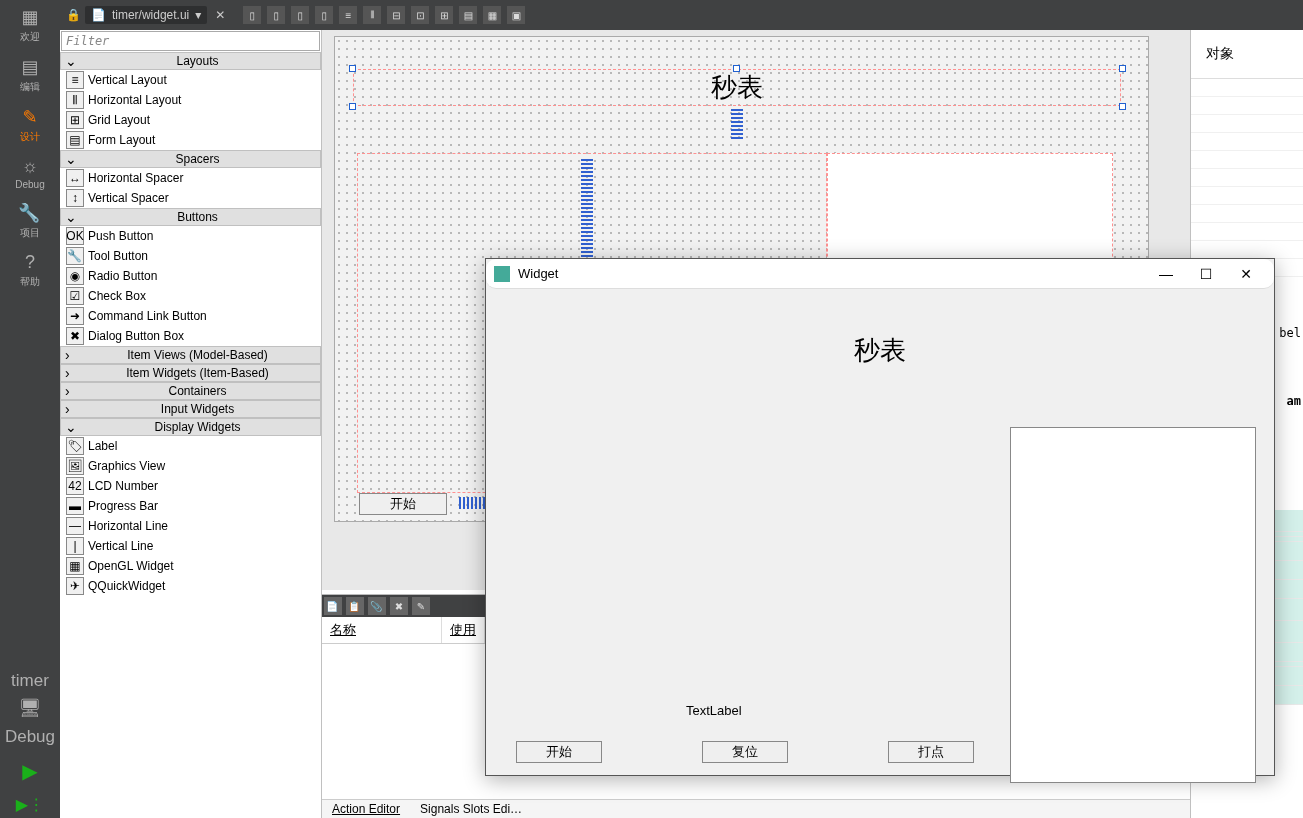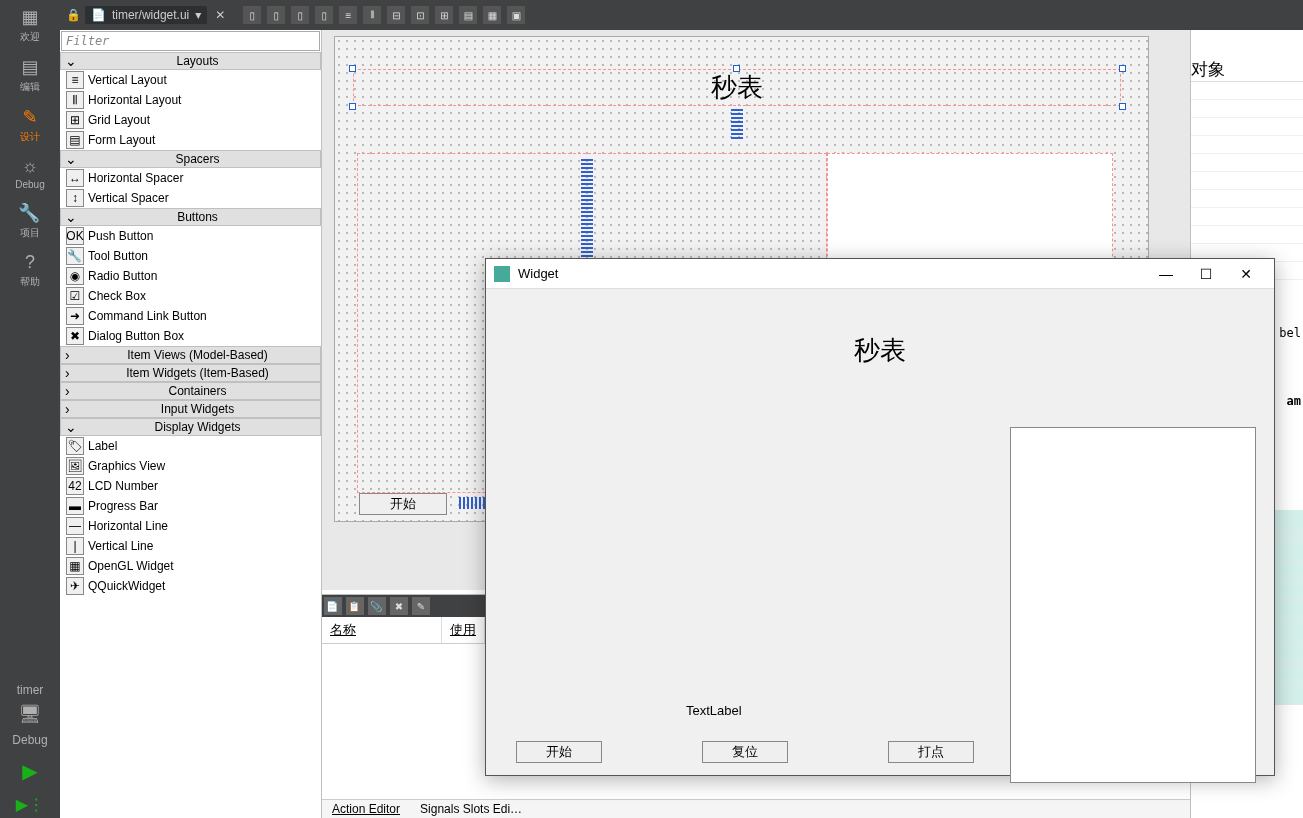--- a/index.html
+++ b/index.html
@@ -4,21 +4,21 @@
 <style>
 * { box-sizing: border-box; margin: 0; padding: 0; font-family: "Microsoft YaHei", Arial, sans-serif; font-size: 12px; }
 body { background: #fff; width: 1303px; height: 818px; overflow: hidden; position: relative; }
 
 .left-bar { position: absolute; left: 0; top: 0; width: 60px; height: 818px; background: #404142; display: flex; flex-direction: column; }
 .left-bar .item { display: flex; flex-direction: column; align-items: center; justify-content: center; color: #b0b0b0; padding: 6px 0; cursor: pointer; }
 .left-bar .item.active { color: #ff7b00; }
 .left-bar .item .icn { font-size: 18px; margin-bottom: 2px; }
 .left-bar .item .lbl { font-size: 10px; }
 .left-bar .spacer { flex: 1; }
-.left-bar .smallitem { color: #b0b0b0; padding: 4px 0; text-align: center; font-size: 12px; }
+.left-bar .smallitem { color: #b0b0b0; padding: 4px 0; text-align: center; font-size: 17px; }
 .left-bar .runicn { color: #1ab01a; font-size: 20px; text-align: center; padding: 8px 0; }
 .left-bar .bugicn { color: #1ab01a; font-size: 16px; text-align: center; padding: 4px 0; }
 
 .top-bar { position: absolute; left: 60px; top: 0; right: 0; height: 30px; background: #404142; display: flex; align-items: center; gap: 4px; padding: 0 6px; color: #ccc; }
 .top-bar .tabarea { background: #2e2f30; display: flex; align-items: center; padding: 2px 6px; border-radius: 2px; font-family: monospace; font-size: 13px; gap: 6px; }
 .top-bar .lock { font-size: 12px; }
 .top-bar .close { font-size: 12px; cursor: pointer; padding: 0 4px; }
 .top-bar .tb-icons { display: flex; gap: 6px; margin-left: 10px; }
 .top-bar .tb-icons .tbi { width: 18px; height: 18px; background: #555; display: flex; align-items: center; justify-content: center; font-size: 10px; color: #ddd; cursor: pointer; }
 
@@ -41,29 +41,29 @@
 .hspring { position: absolute; left: 124px; bottom: 12px; height: 12px; width: 30px; background: repeating-linear-gradient(90deg,#3060d0 0 2px,transparent 2px 4px); }
 
 .action-area { position: absolute; left: 322px; top: 594px; right: 113px; bottom: 0; background: #fff; border-top: 1px solid #bbb; }
 .action-tb { height: 22px; background: #404142; display: flex; gap: 4px; padding: 2px; }
 .action-tb .ai { width: 18px; height: 18px; background: #666; font-size: 10px; color: #ddd; display: flex; align-items: center; justify-content: center; }
 .action-header { display: flex; border-bottom: 1px solid #ccc; }
 .action-header .col { padding: 4px 8px; border-right: 1px solid #ddd; font-size: 13px; text-decoration: underline; }
 .action-bottom-tabs { position: absolute; bottom: 0; left: 0; right: 0; display: flex; gap: 20px; padding: 2px 10px; font-family: monospace; font-size: 13px; background: #f5f5f5; border-top: 1px solid #ccc; }
 
 .right-panel { position: absolute; right: 0; top: 30px; width: 113px; bottom: 0; background: #fff; border-left: 1px solid #c0c0c0; }
-.right-panel .rp-title { padding: 0; font-size: 17px; border-bottom: 1px solid #ddd; margin-top: 28px; }
+.right-panel .rp-title { padding: 15px; font-size: 14px; border-bottom: 1px solid #ddd; }
 .rp-rows { }
 .rp-rows .r { height: 18px; border-bottom: 1px solid #f0f0f0; }
 .rp-props { position: absolute; top: 300px; bottom: 0; width: 100%; overflow: hidden; }
 .rp-props .pr { padding: 2px 4px; font-size: 12px; border-bottom: 1px solid #e8e8e8; background: #d4f0ea; }
 .rp-props .pr.b { font-weight: bold; }
 
 .run-window { position: absolute; left: 485px; top: 258px; width: 790px; height: 518px; background: #f0f0f0; border: 1px solid #555; box-shadow: 0 4px 20px rgba(0,0,0,0.3); }
-.rw-title { height: 30px; display: flex; align-items: center; padding: 8px 8px; background: #fff; border-bottom: 1px solid #ddd; }
+.rw-title { height: 30px; display: flex; align-items: center; padding: 8px 8px; background: #fff; border-bottom: 1px solid #ddd; border-radius: 10px; }
 .rw-title .rwicn { width: 16px; height: 16px; background: linear-gradient(135deg,#4a9,#4a9); margin-right: 8px; }
 .rw-title .rwlbl { flex: 1; font-size: 13px; }
 .rw-title .wbtn { width: 40px; text-align: center; font-size: 14px; cursor: pointer; }
 .rw-body { position: relative; height: calc(100% - 30px); }
 .rw-heading { position: absolute; top: 44px; left: 0; right: 0; text-align: center; font-size: 26px; font-family: "SimSun", serif; }
 .rw-textlabel { position: absolute; top: 414px; left: 200px; font-family: Liberation Sans, sans-serif; font-size: 13px; }
 .rw-listbox { position: absolute; right: 18px; top: 138px; width: 246px; height: 356px; background: #fff; border: 1px solid #888; }
 .rw-btn { position: absolute; bottom: 12px; width: 86px; height: 22px; background: #efefef; border: 1px solid #888; text-align: center; line-height: 20px; font-size: 13px; cursor: pointer; }
 </style>
 </head>

